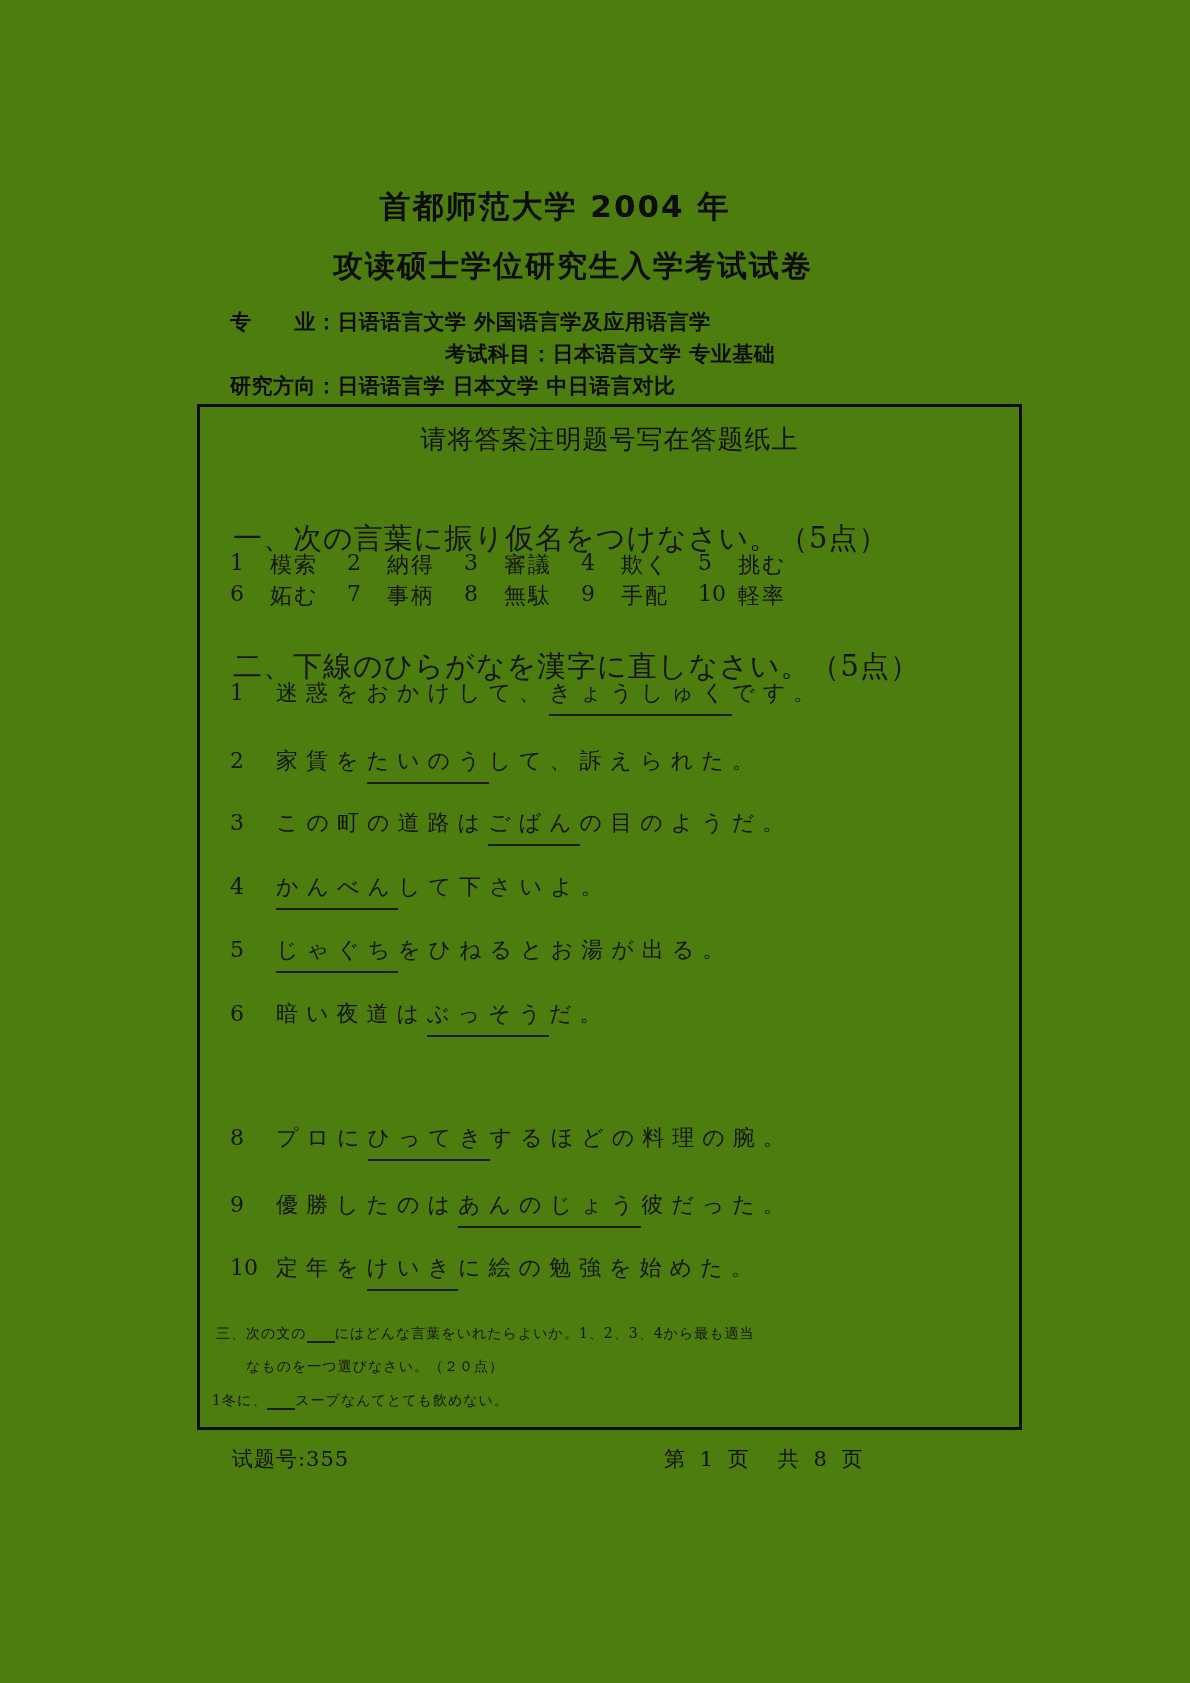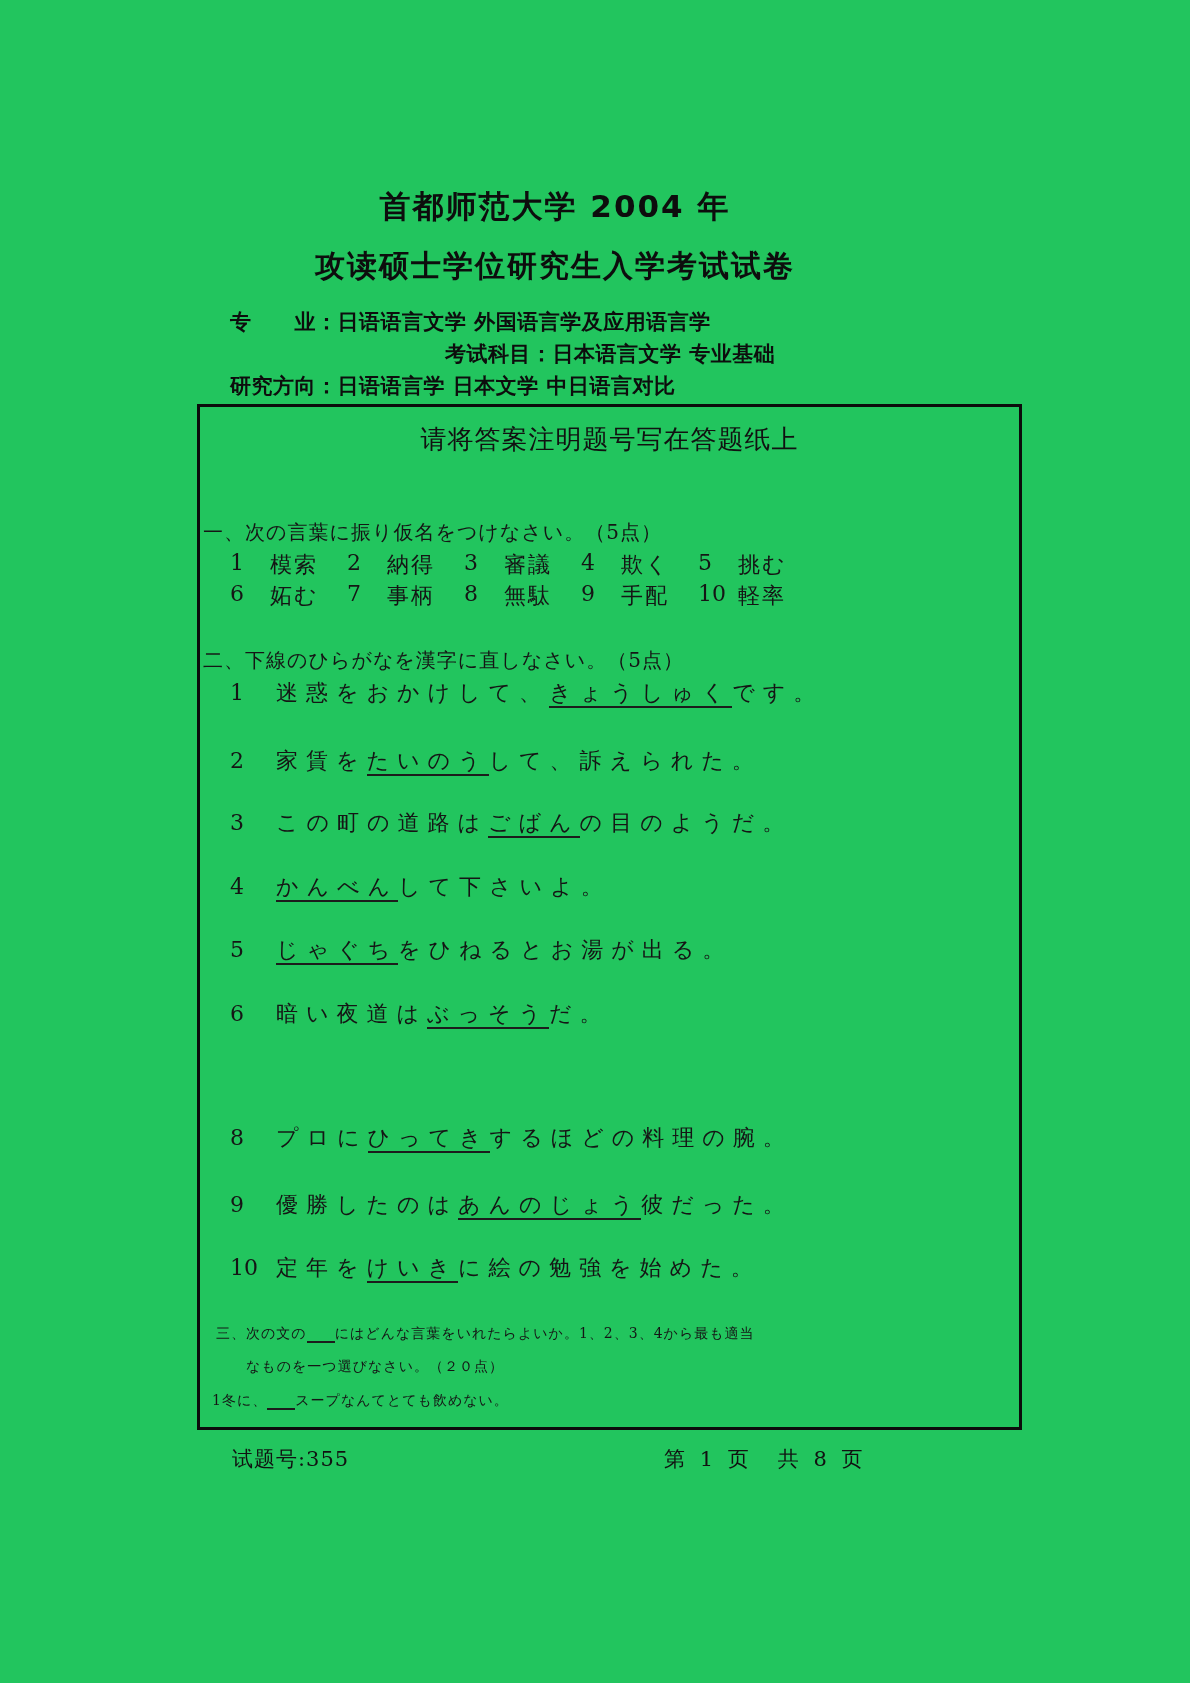--- a/index.html
+++ b/index.html
@@ -1,35 +1,35 @@
 <!DOCTYPE html>
 <html><head>
 <meta charset="utf-8">
 <style>
   * { margin:0; padding:0; box-sizing:border-box; }
   html,body { background:#e8e8e6; }
   .page {
     position:relative;
     width:1190px; height:1683px;
     margin:0 auto;
-    background:#22c55e;
+    background:#4d7c0f;
     color:#151515;
     font-family:"DejaVu Serif","Liberation Serif",serif;
     overflow:hidden;
   }
   
   .title {
     position:absolute; left:0; width:1110px;
     text-align:center;
     font-family:"DejaVu Sans","Liberation Sans",sans-serif;
     font-weight:bold;
     color:#0d0d0d;
   }
   .t1 { top:186px; font-size:31px; letter-spacing:2px; }
-  .t2 { top:246px; font-size:30px; letter-spacing:2px; }
+  .t2 { top:246px; font-size:30px; letter-spacing:2px;margin-left:18px; }
   .meta {
     position:absolute;
     font-family:"DejaVu Sans","Liberation Sans",sans-serif;
     font-weight:bold;
     font-size:21px;
     color:#0d0d0d;
     letter-spacing:0.5px;
     white-space:pre;
   }
   .meta-major     { left:230px; top:308px; }
@@ -44,22 +44,22 @@
   }
   .notice {
     position:absolute; top:15px; left:0; width:100%;
     text-align:center;
     font-size:26px;
     letter-spacing:1px;
     color:#111;
     font-family:Liberation Mono, monospace;
   }
   .sec-heading {
-    position:absolute; left:3px;
-    font-size:20px; letter-spacing:1px;
+    position:absolute; left:33px;
+    font-size:29px; letter-spacing:1px;
     white-space:pre;
   }
   
   .s1-row {
     position:absolute; left:30px;
     display:flex;
     font-size:22px;
   }
   .s1-cell { width:117px; display:flex; }
   .s1-cell .n { width:40px; flex:none; }
@@ -68,21 +68,21 @@
   .s2-item {
     position:absolute; left:30px;
     font-size:22px;
     white-space:pre;
   }
   .s2-item .n {
     display:inline-block; width:46px;
     letter-spacing:0;
   }
   .s2-item .t { letter-spacing:8px; }
-  .u { border-bottom:2px solid #1c1c1c; padding-bottom:1px; }
+  .u { border-bottom:2px solid #1c1c1c; padding-bottom:9px; }
   .blank {
     border-bottom:2px solid #1c1c1c;
     white-space:pre;
     letter-spacing:0;
   }
   
   .s3-line {
     position:absolute;
     font-size:14px; letter-spacing:1px;
     white-space:pre;

